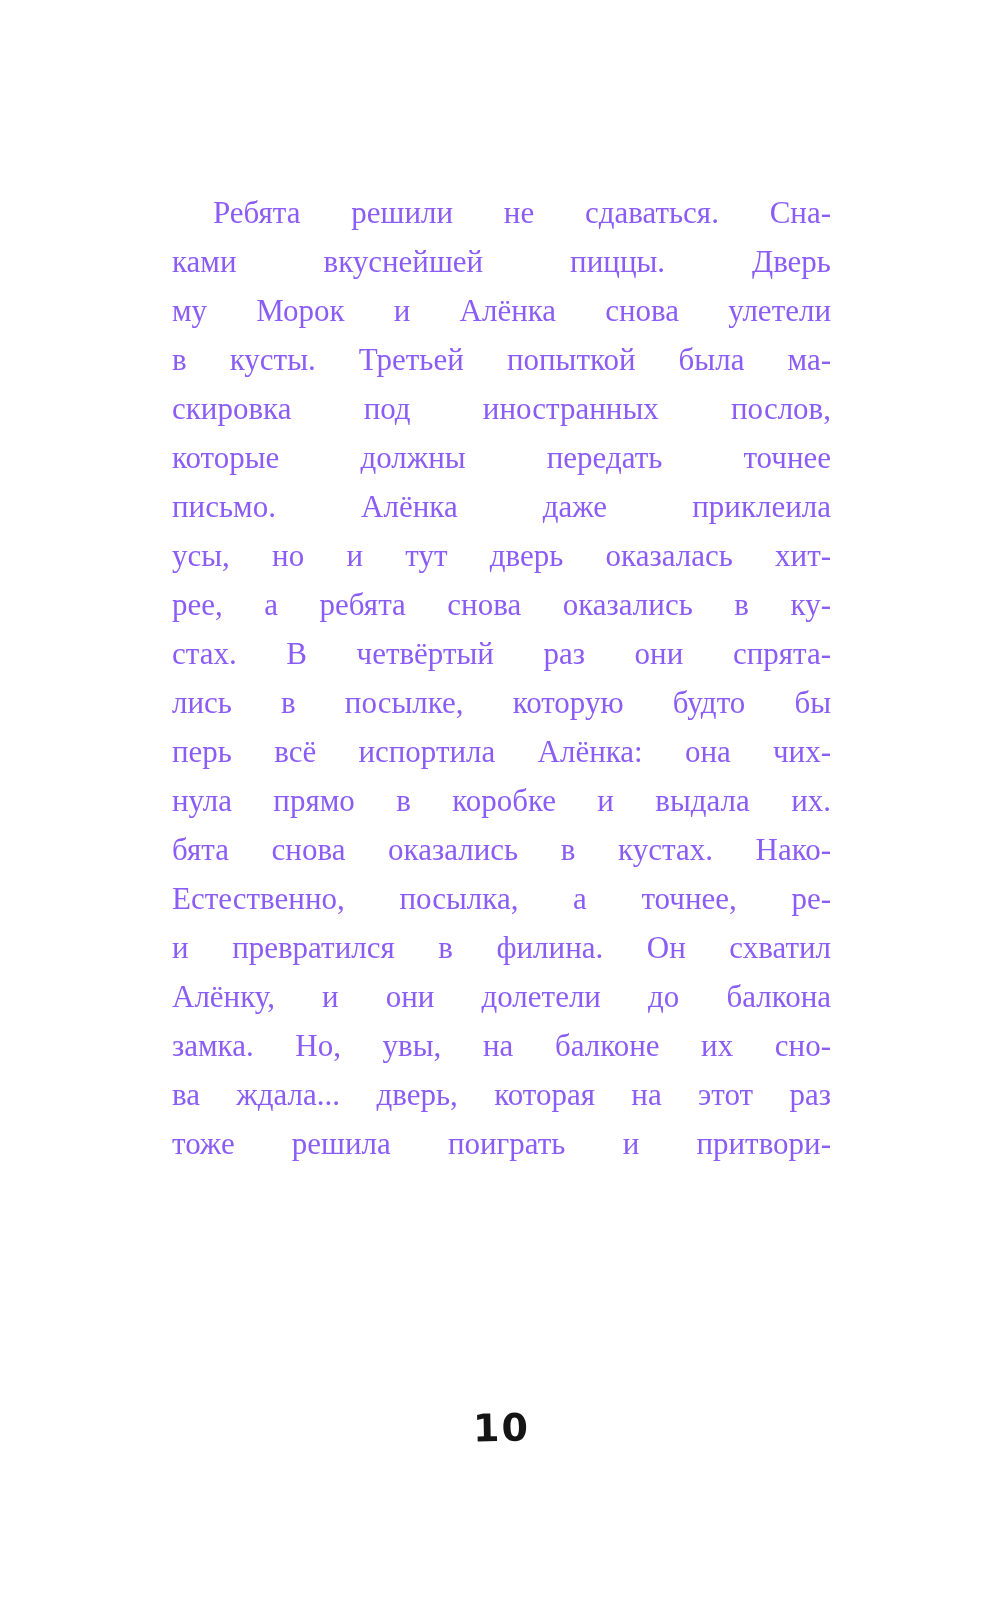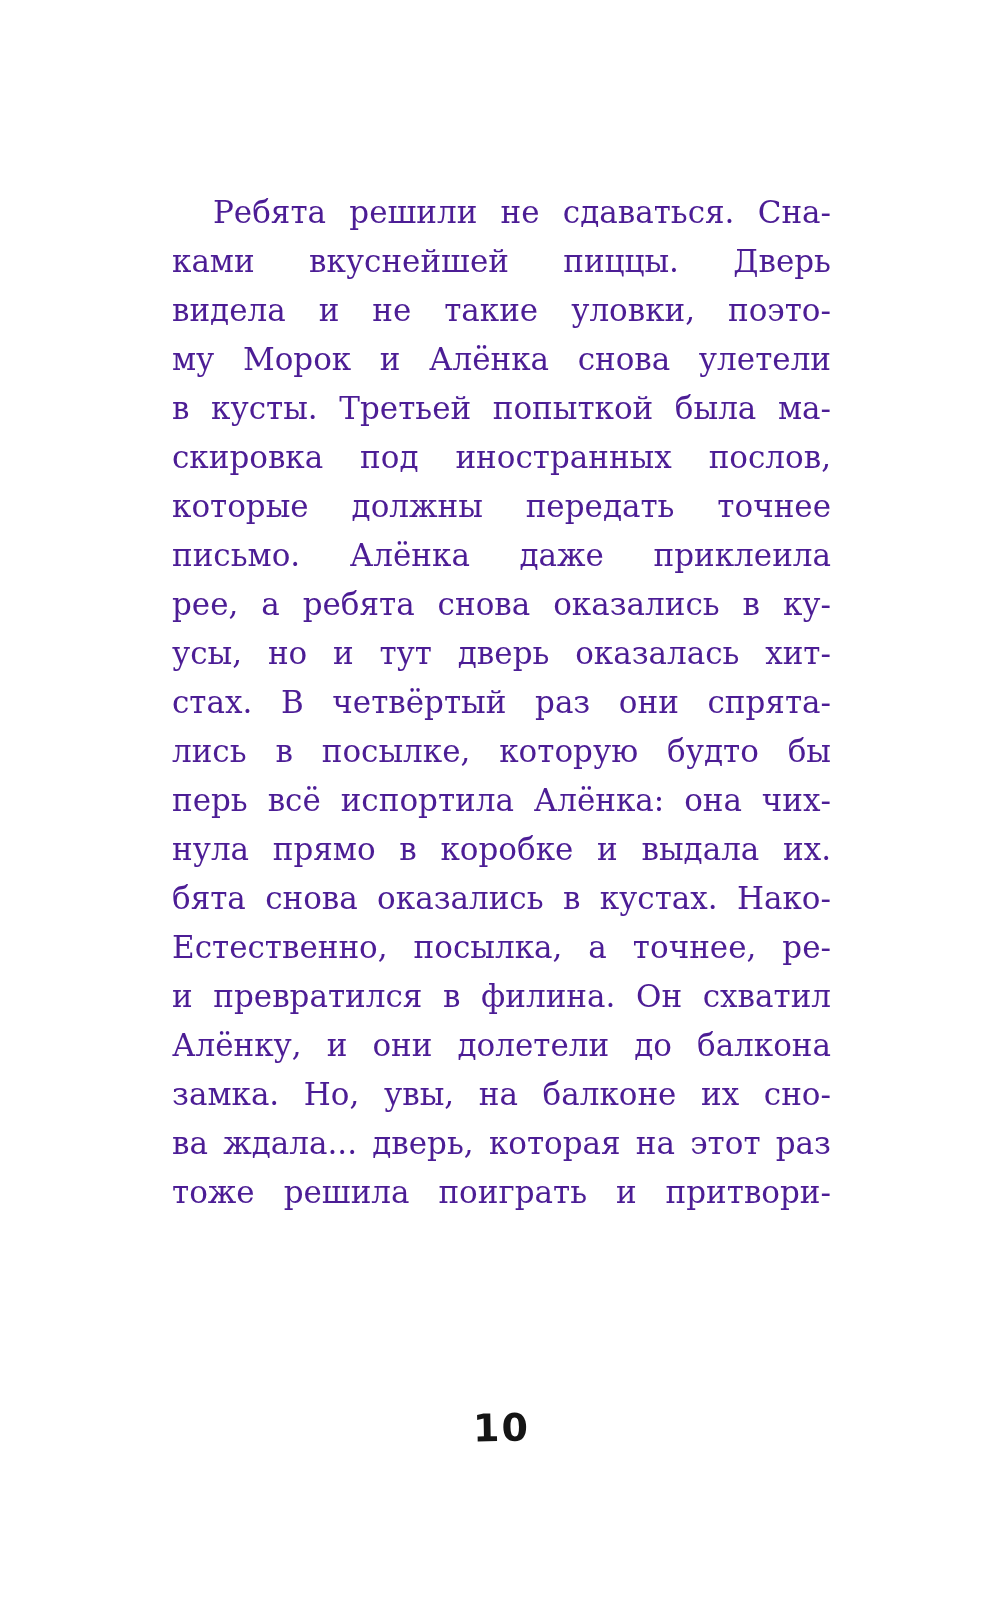--- a/index.html
+++ b/index.html
@@ -13,21 +13,22 @@
     height: 1616px;
     background: #ffffff;
     overflow: hidden;
     font-family: "DejaVu Serif", serif;
   }
   .text-block {
     position: absolute;
     left: 172px;
     top: 188px;
     width: 659px;
-    color: #4c1d95;
+    color: #8b5cf6;
+    font-family: Liberation Serif, serif;
   }
   .line {
     font-size: 31px;
     line-height: 49px;
     text-align: justify;
     text-align-last: justify;
     white-space: normal;
     letter-spacing: 0px;
   }
   .line.first {
@@ -47,28 +48,27 @@
     letter-spacing: 2px;
   }
 </style>
 </head>
 <body>
 
 <div class="page">
   <div class="text-block" id="paragraph">
       <div class="line first">Ребята решили не сдаваться. Сна-</div>
       <div class="line">ками вкуснейшей пиццы. Дверь</div>
-      <div class="line">видела и не такие уловки, поэто-</div>
       <div class="line">му Морок и Алёнка снова улетели</div>
       <div class="line">в кусты. Третьей попыткой была ма-</div>
       <div class="line">скировка под иностранных послов,</div>
       <div class="line">которые должны передать точнее</div>
       <div class="line">письмо. Алёнка даже приклеила</div>
+      <div class="line">усы, но и тут дверь оказалась хит-</div>
       <div class="line">рее, а ребята снова оказались в ку-</div>
-      <div class="line">усы, но и тут дверь оказалась хит-</div>
       <div class="line">стах. В четвёртый раз они спрята-</div>
       <div class="line">лись в посылке, которую будто бы</div>
       <div class="line">перь всё испортила Алёнка: она чих-</div>
       <div class="line">нула прямо в коробке и выдала их.</div>
       <div class="line">бята снова оказались в кустах. Нако-</div>
       <div class="line">Естественно, посылка, а точнее, ре-</div>
       <div class="line">и превратился в филина. Он схватил</div>
       <div class="line">Алёнку, и они долетели до балкона</div>
       <div class="line">замка. Но, увы, на балконе их сно-</div>
       <div class="line">ва ждала... дверь, которая на этот раз</div>

